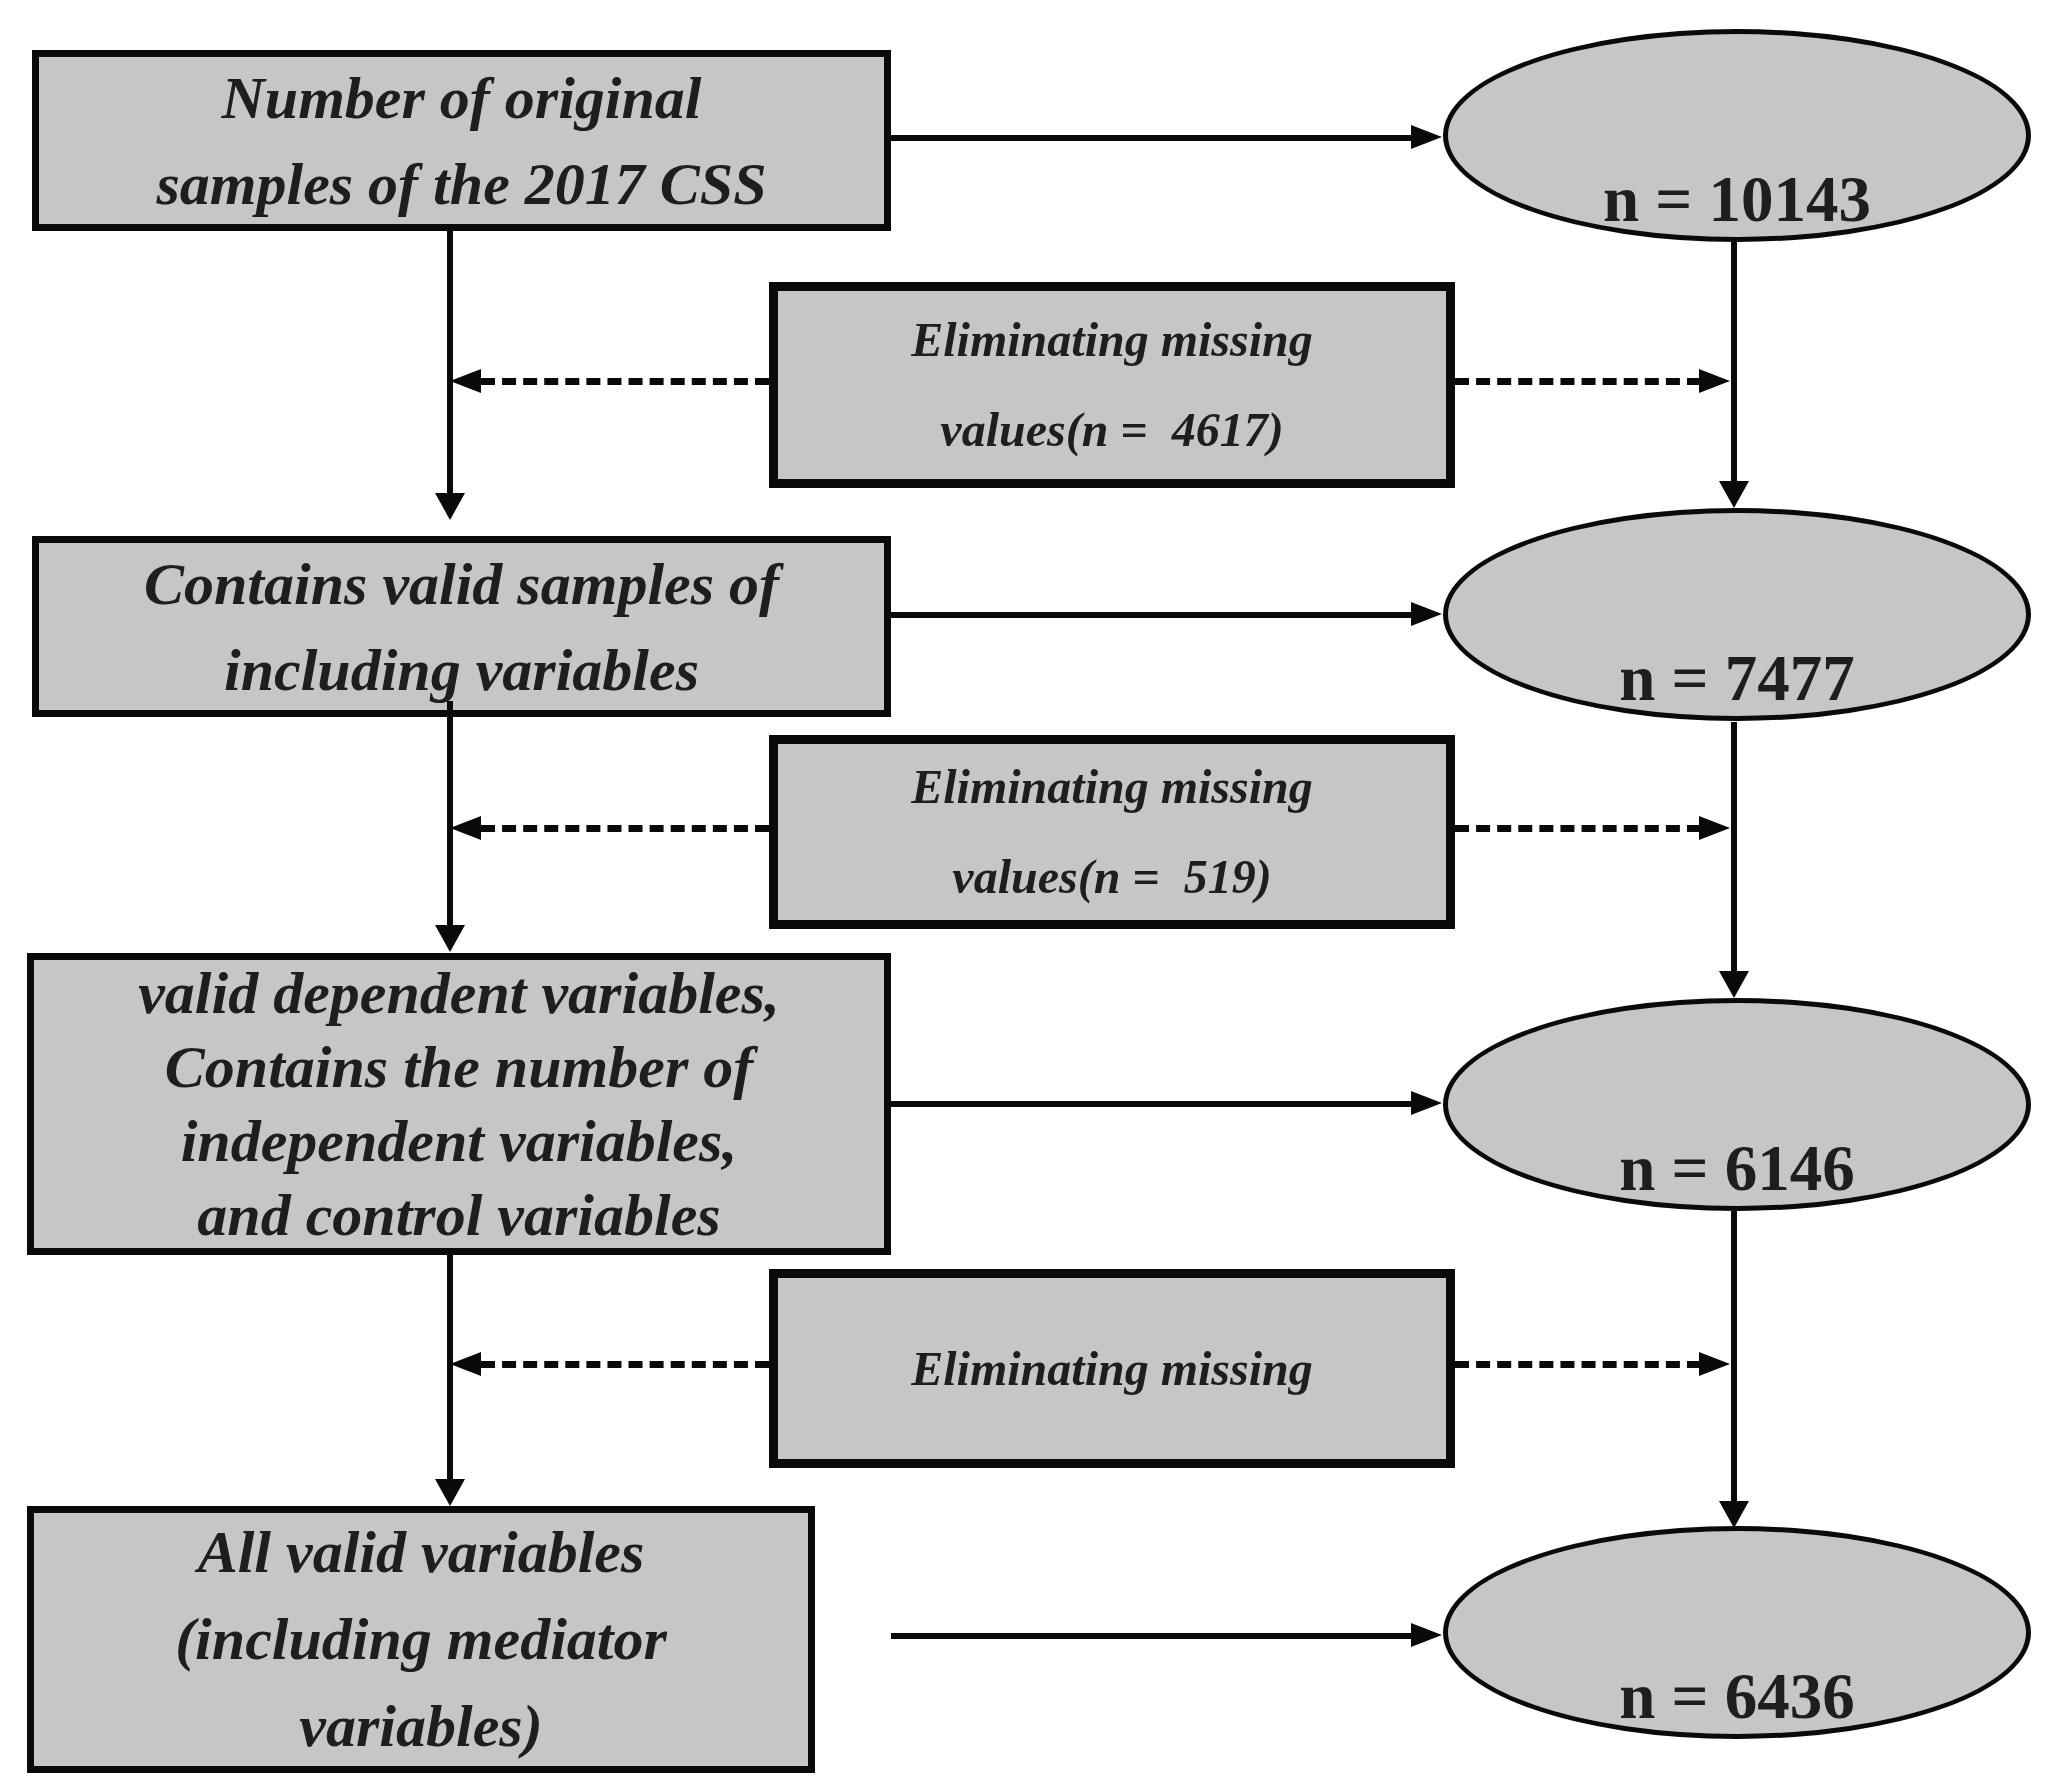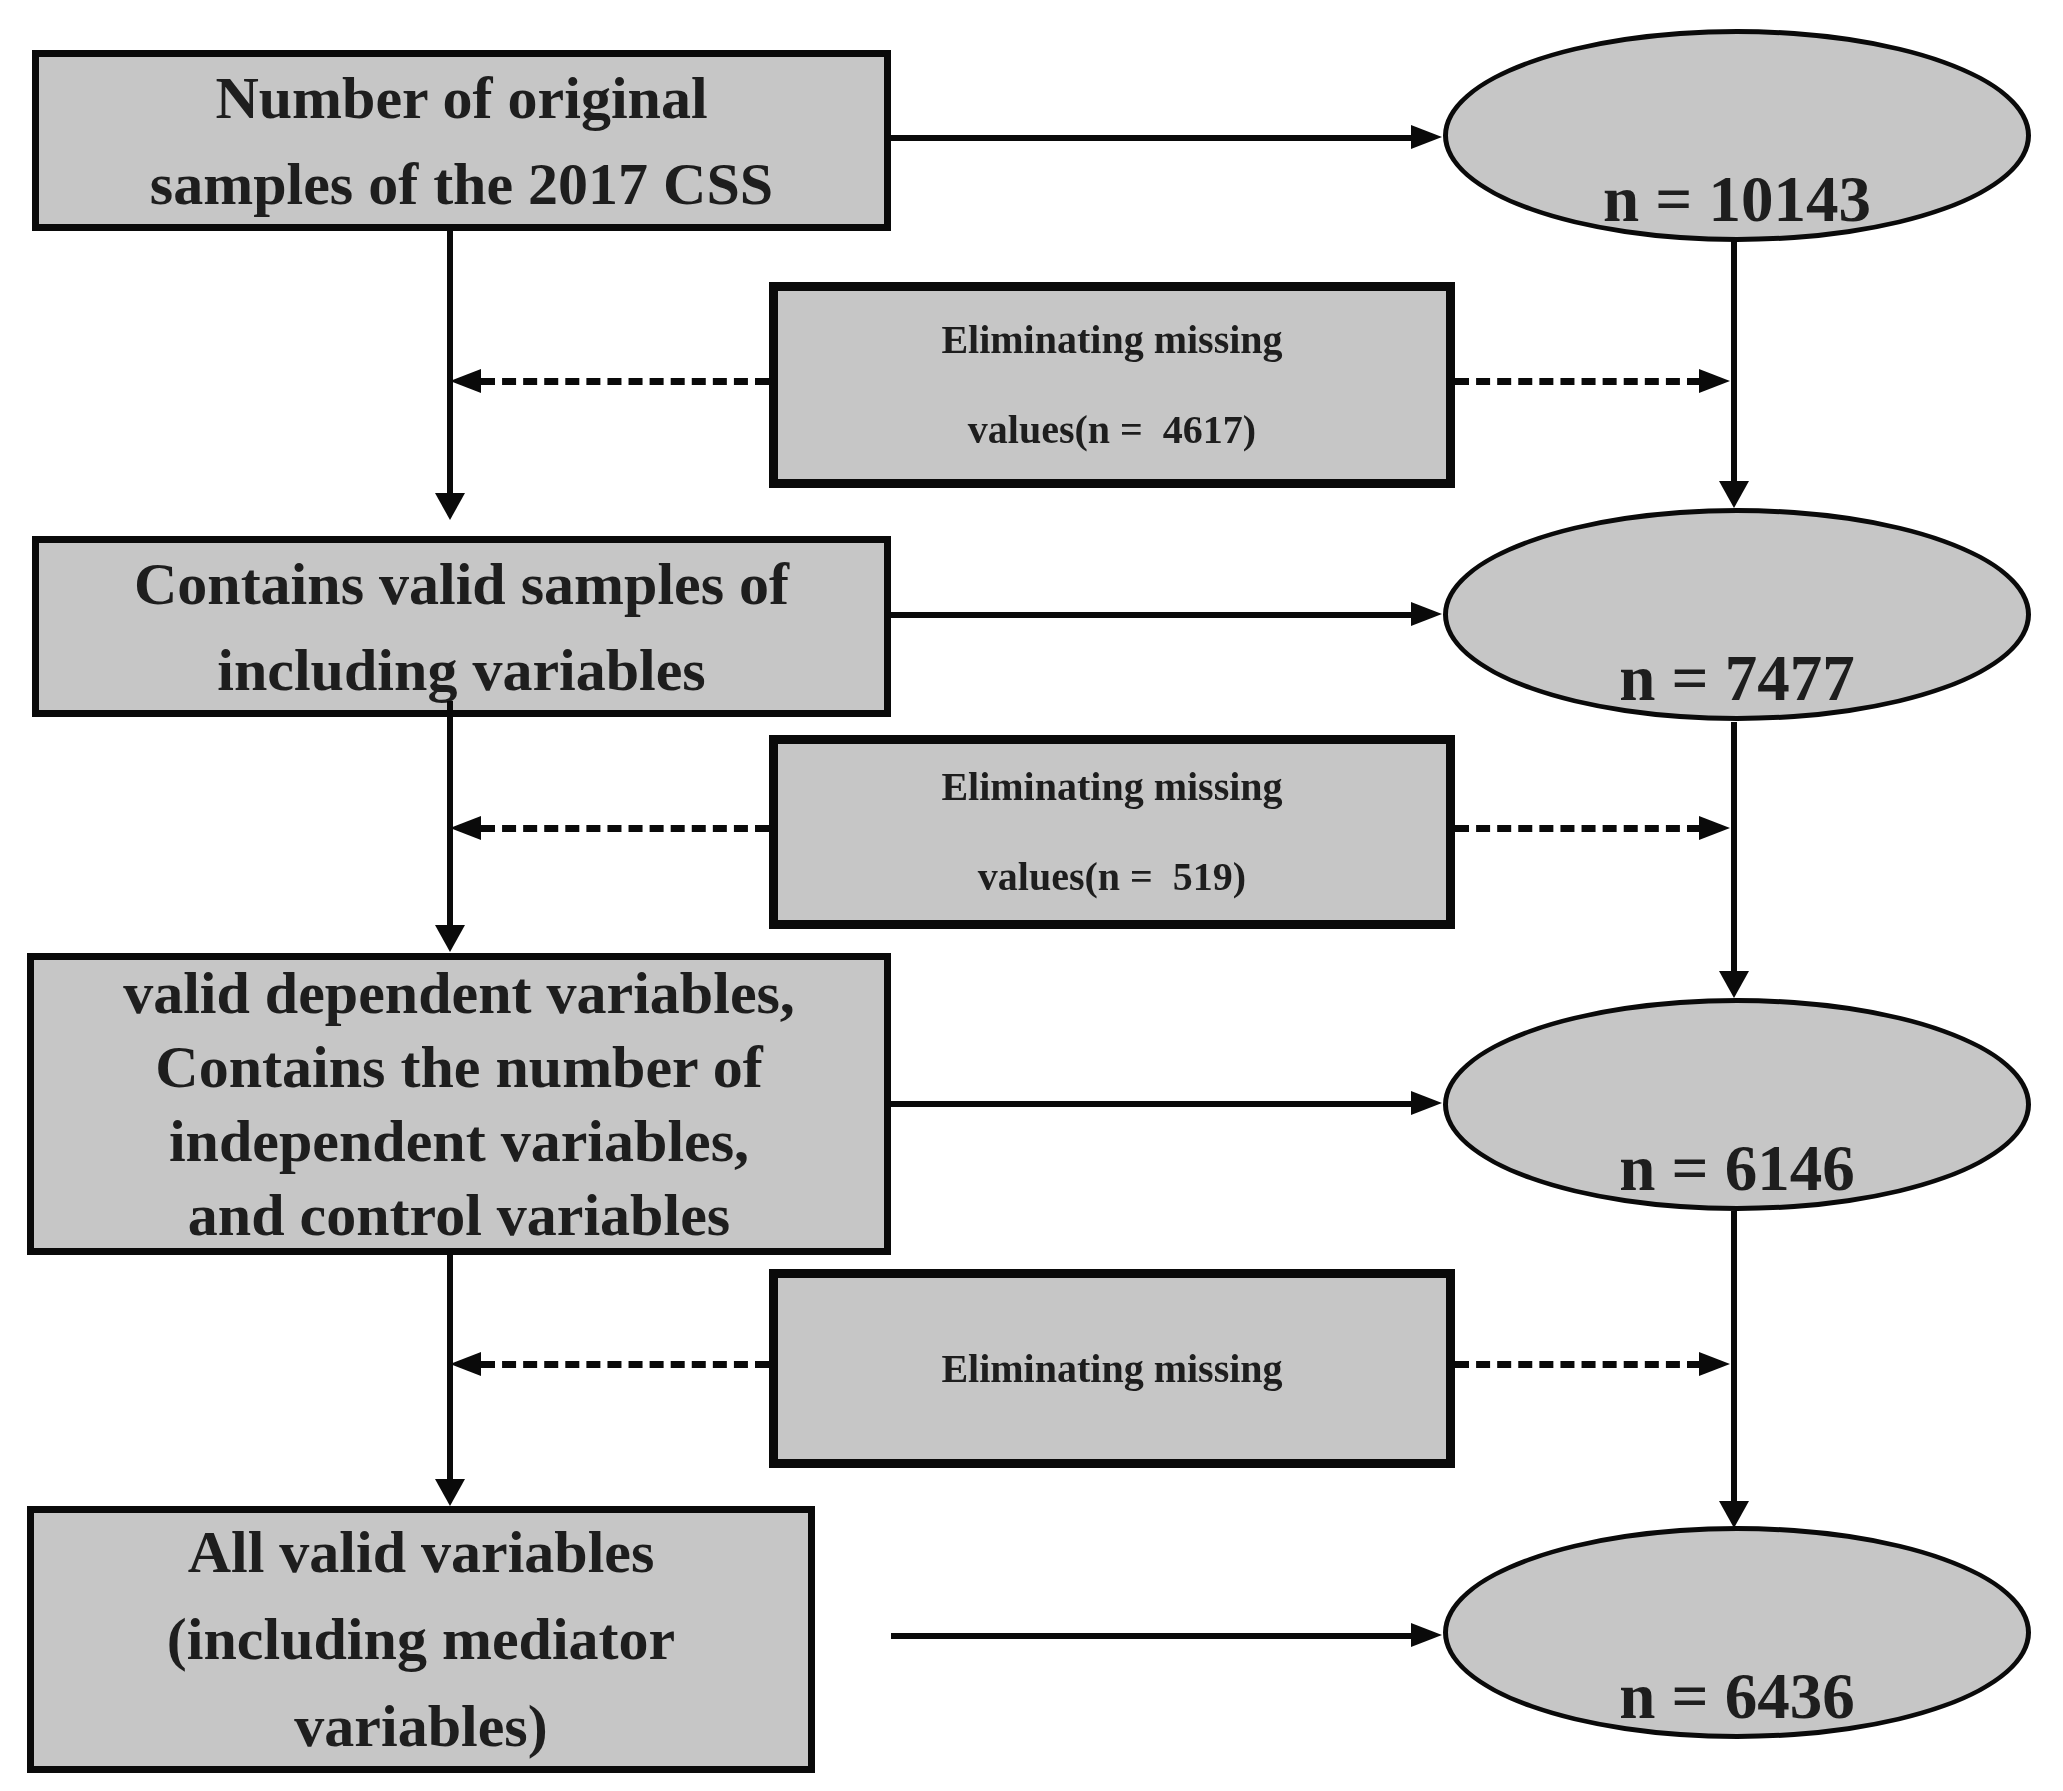--- a/index.html
+++ b/index.html
@@ -19,23 +19,24 @@
   .node {
     position: absolute;
     background: #c6c6c6;
     display: flex;
     flex-direction: column;
     align-items: center;
     justify-content: center;
     text-align: center;
     box-sizing: border-box;
     font-weight: 700;
+    font-style: italic;
   }
   .box  { border: 7.2px solid #0a0a0a; font-size: 60px; }
-  .mbox { border: 9px solid #0a0a0a; font-size: 40px; }
+  .mbox { border: 9px solid #0a0a0a; font-size: 48px; }
   .ellipse {
     position: absolute;
     background: #c6c6c6;
     border: 5.4px solid #0a0a0a;
     border-radius: 50%;
     display: flex;
     align-items: flex-end;
     justify-content: center;
     text-align: center;
     box-sizing: border-box;

